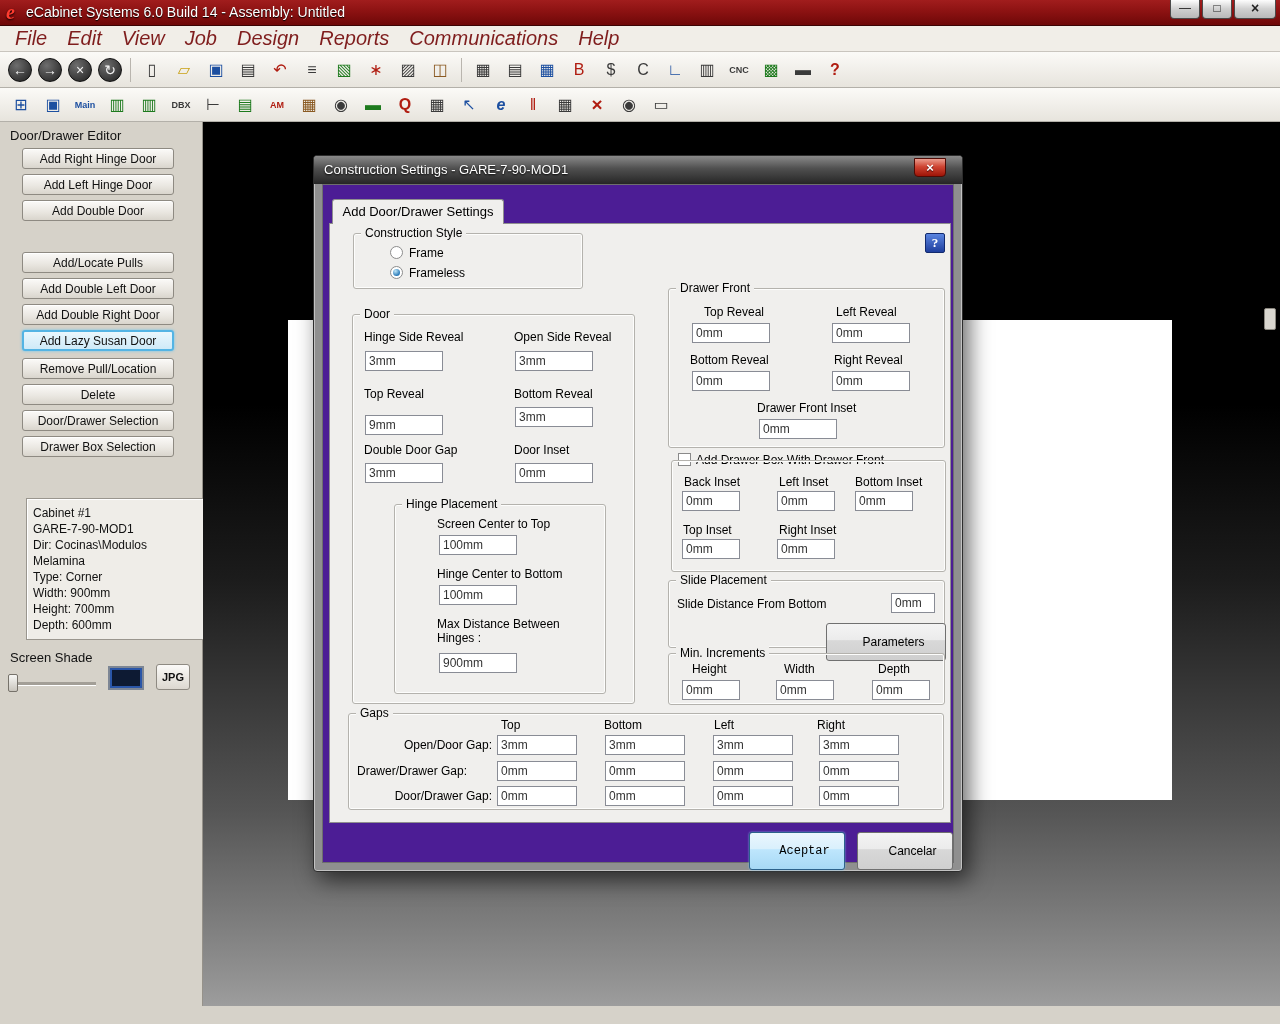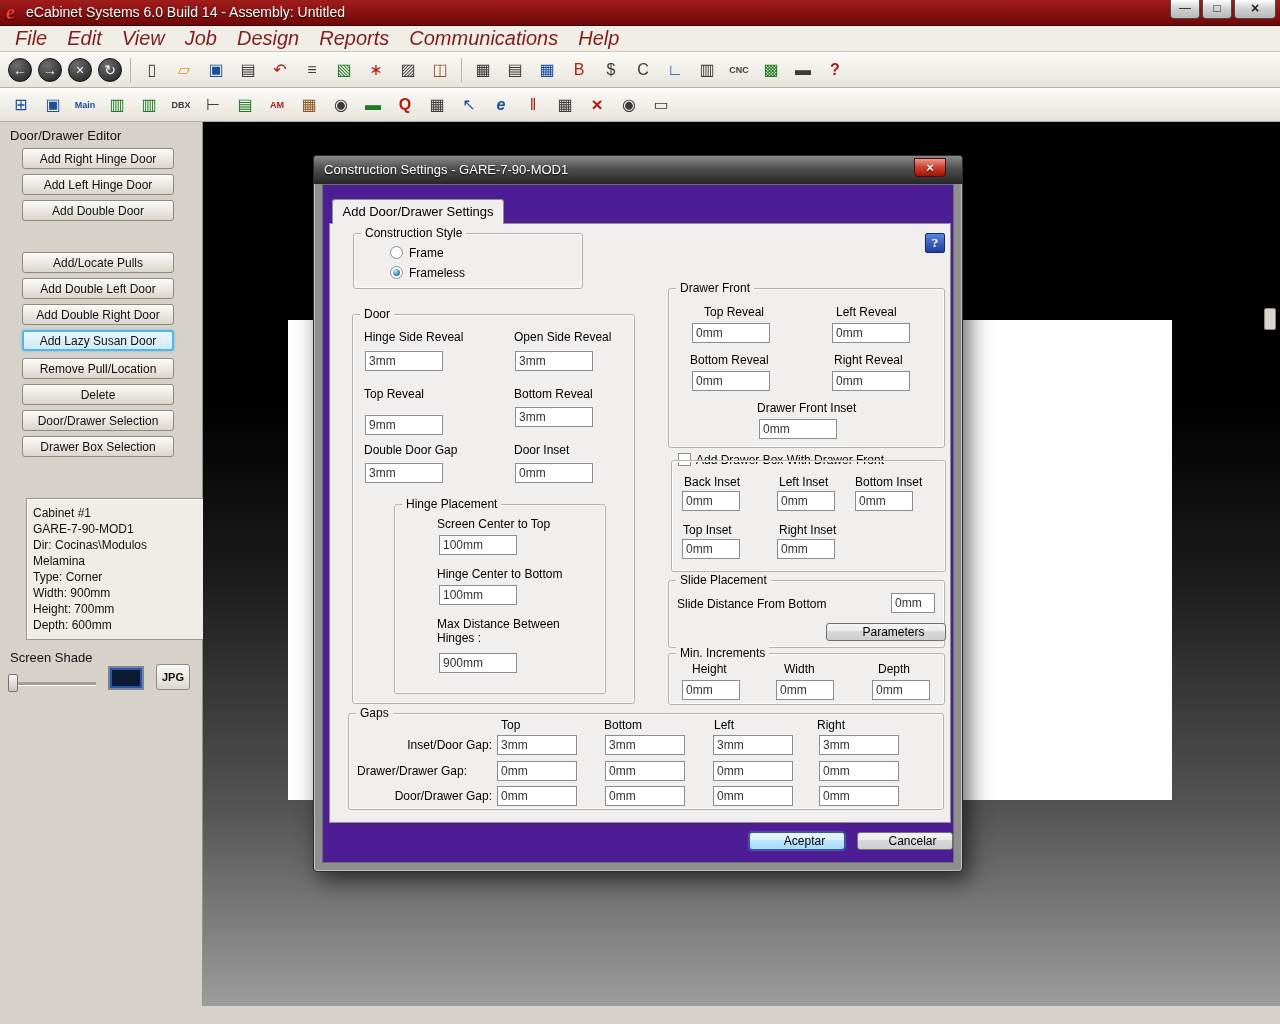--- a/index.html
+++ b/index.html
@@ -96,24 +96,24 @@
   .grp { position:absolute; border:1px solid #b4b2ad; border-radius:3px; box-shadow:inset 0 0 0 1px #fdfdfc; }
   .cap { position:absolute; top:-8px; left:7px; background:#f0efed; padding:0 4px; font-size:12px; color:#000; white-space:nowrap; }
   .lbl { position:absolute; font-size:12px; color:#000; white-space:nowrap; }
   .lbl.wrap { white-space:normal; }
   .inp { position:absolute; height:20px; background:#fff; border:1px solid #898c95; font:12px "Liberation Sans",sans-serif;
     color:#333; padding:0 3px; }
   .radio { position:absolute; width:13px; height:13px; border-radius:50%; background:#fff; border:1px solid #8c8c8c; }
   .radio.on::after { content:""; position:absolute; inset:2px; border-radius:50%;
     background:radial-gradient(circle at 35% 30%, #bfe6f8, #2a7ab8 70%); }
   .check { position:absolute; width:13px; height:13px; background:#fff; border:1px solid #8a8a8a; }
-  .btn { position:absolute; height:18px; font:12px "Liberation Sans",sans-serif; color:#000;
+  .btn { position:absolute; height:38px; font:12px "Liberation Sans",sans-serif; color:#000;
     background:linear-gradient(#f4f4f4,#ebebeb 45%,#d8d8d8 46%,#cfcfcf); border:1px solid #707070; border-radius:3px;padding-left:15px; }
   .btn.def { background:linear-gradient(#eaf6fd,#d9f0fc 45%,#bee6fd 46%,#a7d9f5); border:1px solid #2c628b;
-    box-shadow:0 0 2px #7ac3ea; }
+    box-shadow:0 0 2px #7ac3ea;font-family:Liberation Mono, monospace; }
   .helpbtn { position:absolute; width:20px; height:20px; font:bold 13px "Liberation Serif",serif; color:#fff;
     background:linear-gradient(#5b85e0,#1f3f9e); border:1px solid #122a6e; border-radius:2px; text-align:center; line-height:18px; }
   .sl-track { position:absolute; height:3px; background:#9d9d9d; box-shadow:0 1px 0 #fff; }
   .sl-ticks { position:absolute; height:4px; background:repeating-linear-gradient(90deg,#8a8a8a 0 1px,transparent 1px 18px); }
   .sl-thumb { position:absolute; width:9px; height:16px; background:linear-gradient(#f6f6f6,#c6c6c6); border:1px solid #6f6f6f; border-radius:1px; }
 </style>
 </head>
 <body>
 
 <div class="screen">
@@ -324,21 +324,21 @@
           <input class="inp" style="left: 203px; top: 26px; width: 58px;" value="0mm">
         </div>
 
         <div class="grp" style="left:18px;top:489px;width:596px;height:97px">
           <span class="cap">Gaps</span>
           <span class="lbl" style="left:152px;top:4px">Top</span>
           <span class="lbl" style="left:255px;top:4px">Bottom</span>
           <span class="lbl" style="left:365px;top:4px">Left</span>
           <span class="lbl" style="left:468px;top:4px">Right</span>
 
-          <span class="lbl" style="left:8px;top:24px;width:135px;text-align:right">Inset/Door Gap:</span>
+          <span class="lbl" style="left:8px;top:24px;width:135px;text-align:right">Open/Door Gap:</span>
           <input class="inp" style="left: 148px; top: 21px; width: 80px;" value="3mm">
           <input class="inp" style="left: 256px; top: 21px; width: 80px;" value="3mm">
           <input class="inp" style="left: 364px; top: 21px; width: 80px;" value="3mm">
           <input class="inp" style="left: 470px; top: 21px; width: 80px;" value="3mm">
 
           <span class="lbl" style="left:8px;top:50px;width:135px;text-align:left">Drawer/Drawer Gap:</span>
           <input class="inp" style="left: 148px; top: 47px; width: 80px;" value="0mm">
           <input class="inp" style="left: 256px; top: 47px; width: 80px;" value="0mm">
           <input class="inp" style="left: 364px; top: 47px; width: 80px;" value="0mm">
           <input class="inp" style="left: 470px; top: 47px; width: 80px;" value="0mm">

